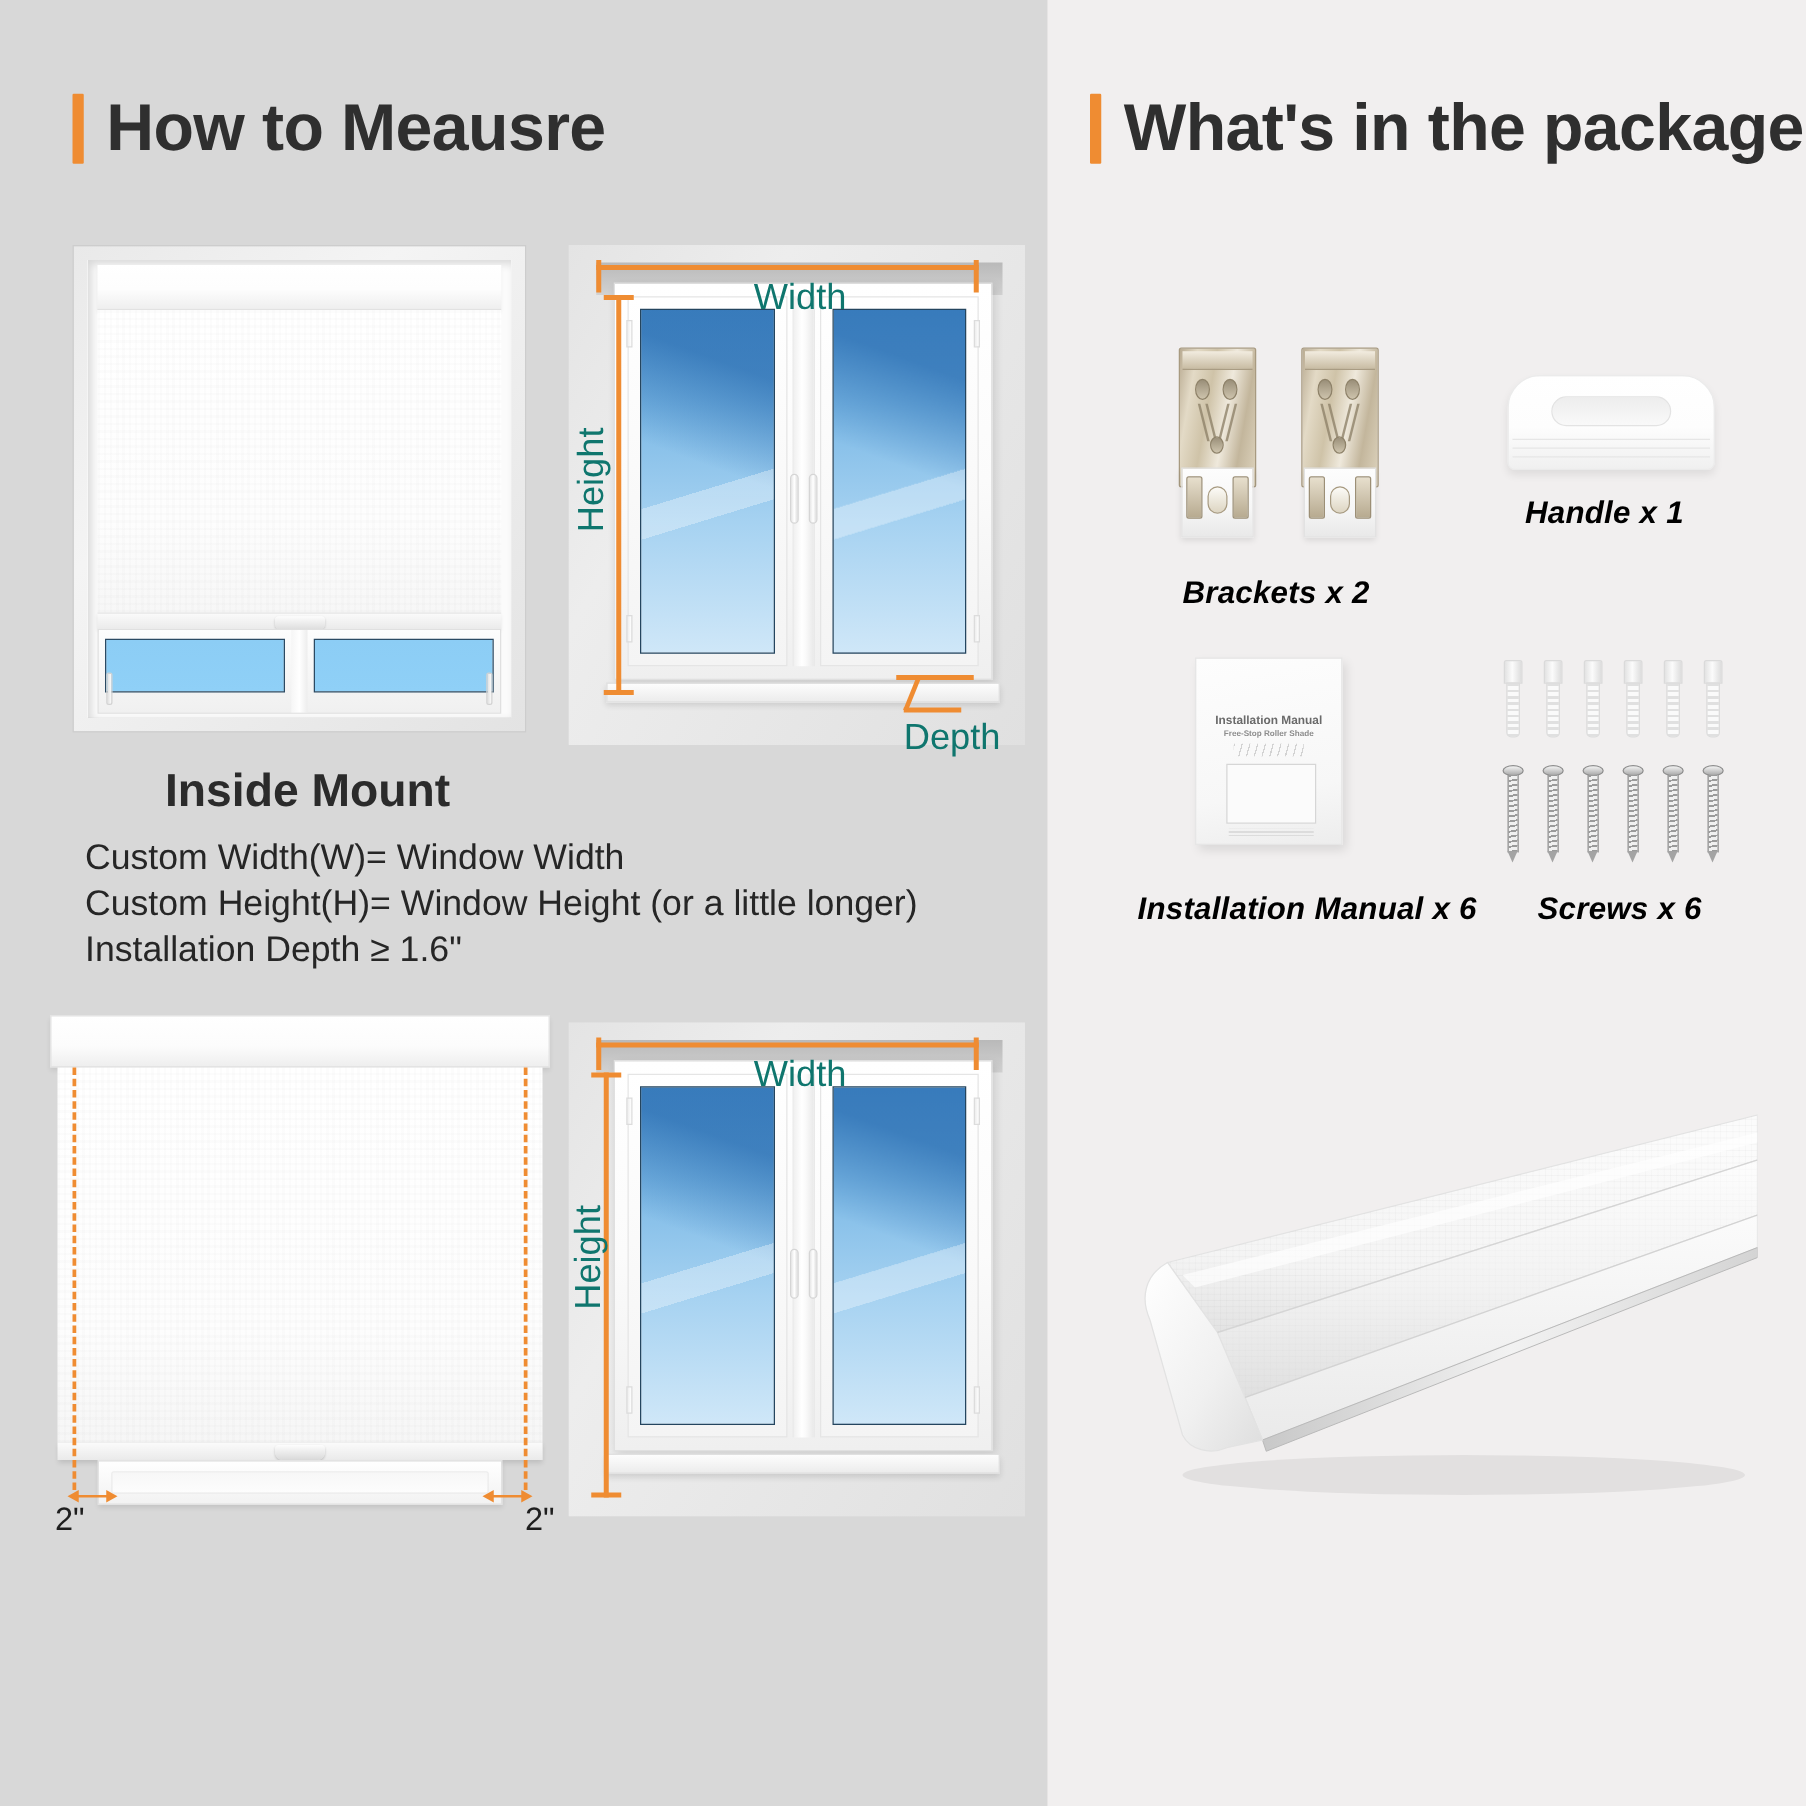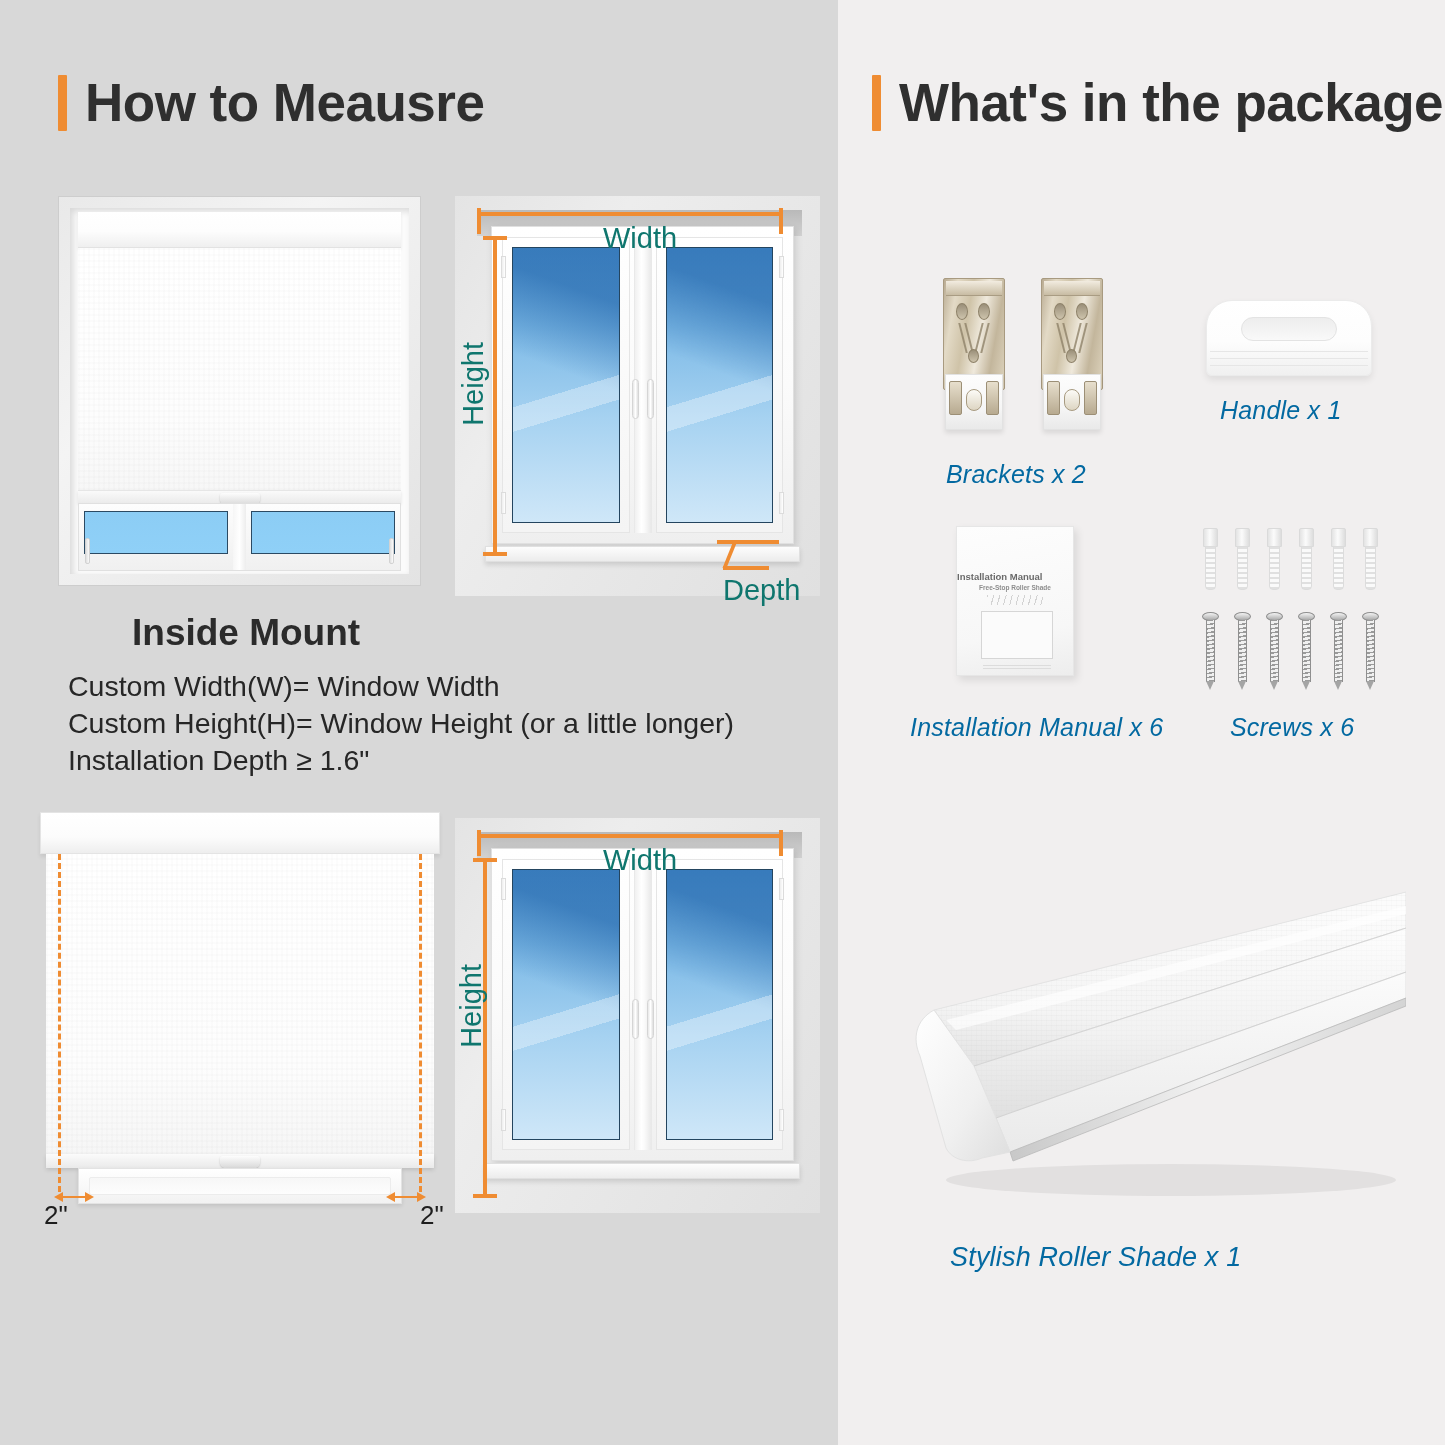--- a/index.html
+++ b/index.html
@@ -35,22 +35,22 @@
     white-space: nowrap;
   }
   .mount-lines { position: absolute; }
   .mount-lines .line {
     font-size: 28.5px; color: #262626; line-height: 36px; white-space: nowrap;
     margin-bottom: 1px;
   }
 
   
   .pkg-label {
-    position: absolute; font-size: 25px; font-weight: normal; font-style: italic;
-    color: #0369a1; white-space: nowrap; letter-spacing: 0.2px;
+    position: absolute; font-size: 25px; font-weight: bold; font-style: italic;
+    color: #000000; white-space: nowrap; letter-spacing: 0.2px;
   }
 
   
   .shade-scene { position: absolute; }
 
   
   .im-frame {
     position: absolute; inset: 0;
     background: linear-gradient(135deg,#e9e9e9 0%,#f4f4f4 35%,#e3e3e3 100%);
     border: 1px solid #cdcdcd;
@@ -286,21 +286,21 @@
 
   
   .manual-shape {
     position: absolute; width: 118px; height: 150px;
     background: linear-gradient(170deg,#fdfdfd 0%,#f7f7f7 70%,#ededed 100%);
     border: 1px solid #e6e6e6;
     box-shadow: 3px 4px 8px rgba(0,0,0,.10);
   }
   .manual-title {
     position: absolute; left: 0; right: 0; top: 44px;
-    font-size: 9.5px; font-weight: bold; color: #6a6a6a;
+    text-align: center; font-size: 9.5px; font-weight: bold; color: #6a6a6a;
   }
   .manual-sub {
     position: absolute; left: 0; right: 0; top: 57px;
     text-align: center; font-size: 6.5px; font-weight: bold; color: #8d8d8d;
   }
   .manual-scribble {
     position: absolute; left: 30px; top: 68px; width: 56px; height: 10px;
     background: repeating-linear-gradient(105deg, #c9c9c9 0 1px, transparent 1px 6px);
     opacity: .8;
   }
@@ -667,15 +667,14 @@
 
         <path d="M48,130 C30,140 26,158 34,176 L60,268 C66,280 82,284 96,278 L124,272 L110,238 L88,186 Z" fill="url(#endCap)" stroke="#e2e2e2" stroke-width="1"></path>
 
         <polygon points="60,140 520,26 520,34 70,150" fill="rgba(255,255,255,0.65)"></polygon>
 
         <polyline points="88,186 520,48" fill="none" stroke="rgba(0,0,0,0.07)" stroke-width="1.2"></polyline>
         <polyline points="110,238 520,92" fill="none" stroke="rgba(0,0,0,0.06)" stroke-width="1.2"></polyline>
       </svg>
     </div>
 
-    <div class="pkg-label" style="left:112px; top:1242px; font-size:27px;">Stylish Roller Shade x 1</div>
   </div>
 </div>
 
 </body></html>

